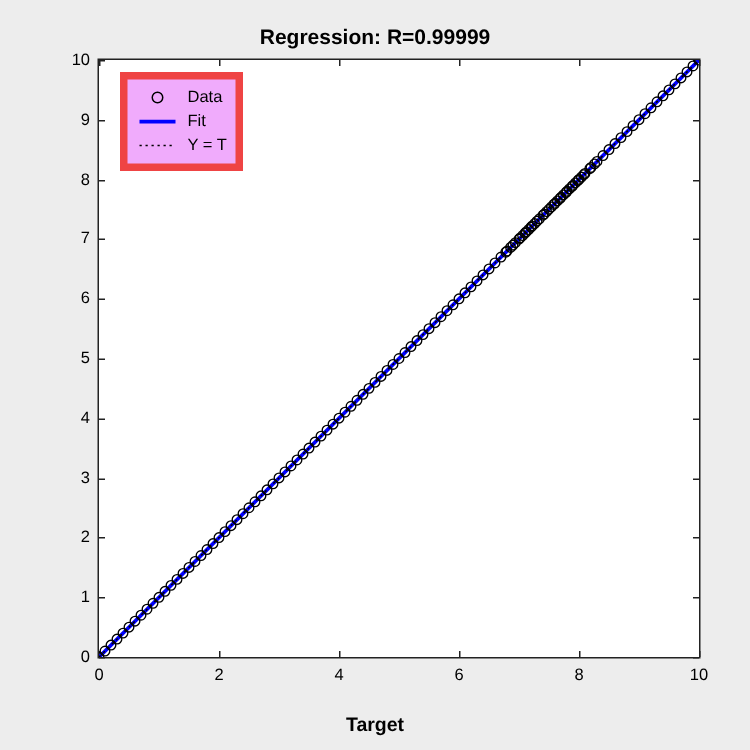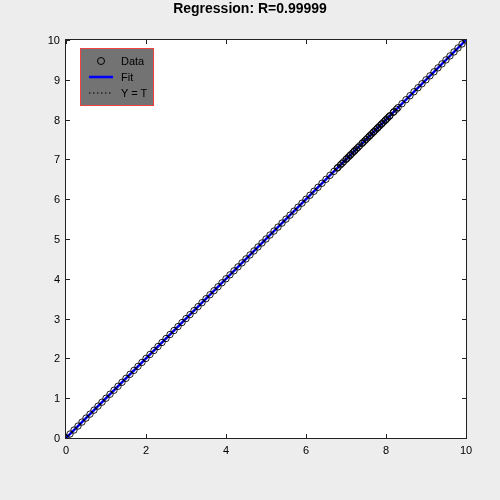--- a/index.html
+++ b/index.html
@@ -11,21 +11,21 @@
     height: 500px;
     overflow: hidden;
   }
   .figure {
     position: relative;
     width: 500px;
     height: 500px;
   }
   .title {
     position: absolute;
-    top: 0;
+    top: 16px;
     left: 0;
     right: 0;
     text-align: center;
     font-weight: bold;
     font-size: 14px;
     color: #000;
   }
   .ylabel {
     position: absolute;
     left: 2px;
@@ -57,22 +57,22 @@
     text-align: center;
   }
   .ytick { right: 100%; padding-right: 6px; transform: translateY(-50%); }
   .xtick { top: 100%; padding-top: 6px; transform: translateX(-50%); }
   .tickmark {
     position: absolute;
     background: #222;
   }
   .legend {
     position: absolute;
-    background: #737373;
-    border: 1px solid #ef4444;
+    background: #f0abfc;
+    border: 5px solid #ef4444;
     font-size: 11px;
     padding: 4px 6px;
   }
   .legend-row { display: flex; align-items: center; height: 16px; }
   .legend-swatch {
     width: 28px;
     height: 14px;
     margin-right: 6px;
     display: flex;
     align-items: center;
@@ -80,20 +80,21 @@
     flex-shrink: 0;
   }
   svg.plot { position: absolute; left:0; top:0; }
 </style>
 </head>
 <body>
 
 <div class="figure">
   <div class="title">Regression: R=0.99999</div>
   <div class="ylabel">Output ~= 1*Target + -0.00095</div>
+  <div class="xlabel">Target</div>
   <div class="axes" id="axes" style="left: 66px; top: 40px; width: 400px; height: 398px;">
       <div class="tick ytick" style="top: 398px;">0</div>
       <div class="tickmark" style="left: 0px; top: 398px; width: 4px; height: 1px;"></div>
       <div class="tickmark" style="right: 0px; top: 398px; width: 4px; height: 1px;"></div>
       <div class="tick ytick" style="top: 358.2px;">1</div>
       <div class="tickmark" style="left: 0px; top: 358.2px; width: 4px; height: 1px;"></div>
       <div class="tickmark" style="right: 0px; top: 358.2px; width: 4px; height: 1px;"></div>
       <div class="tick ytick" style="top: 318.4px;">2</div>
       <div class="tickmark" style="left: 0px; top: 318.4px; width: 4px; height: 1px;"></div>
       <div class="tickmark" style="right: 0px; top: 318.4px; width: 4px; height: 1px;"></div>

